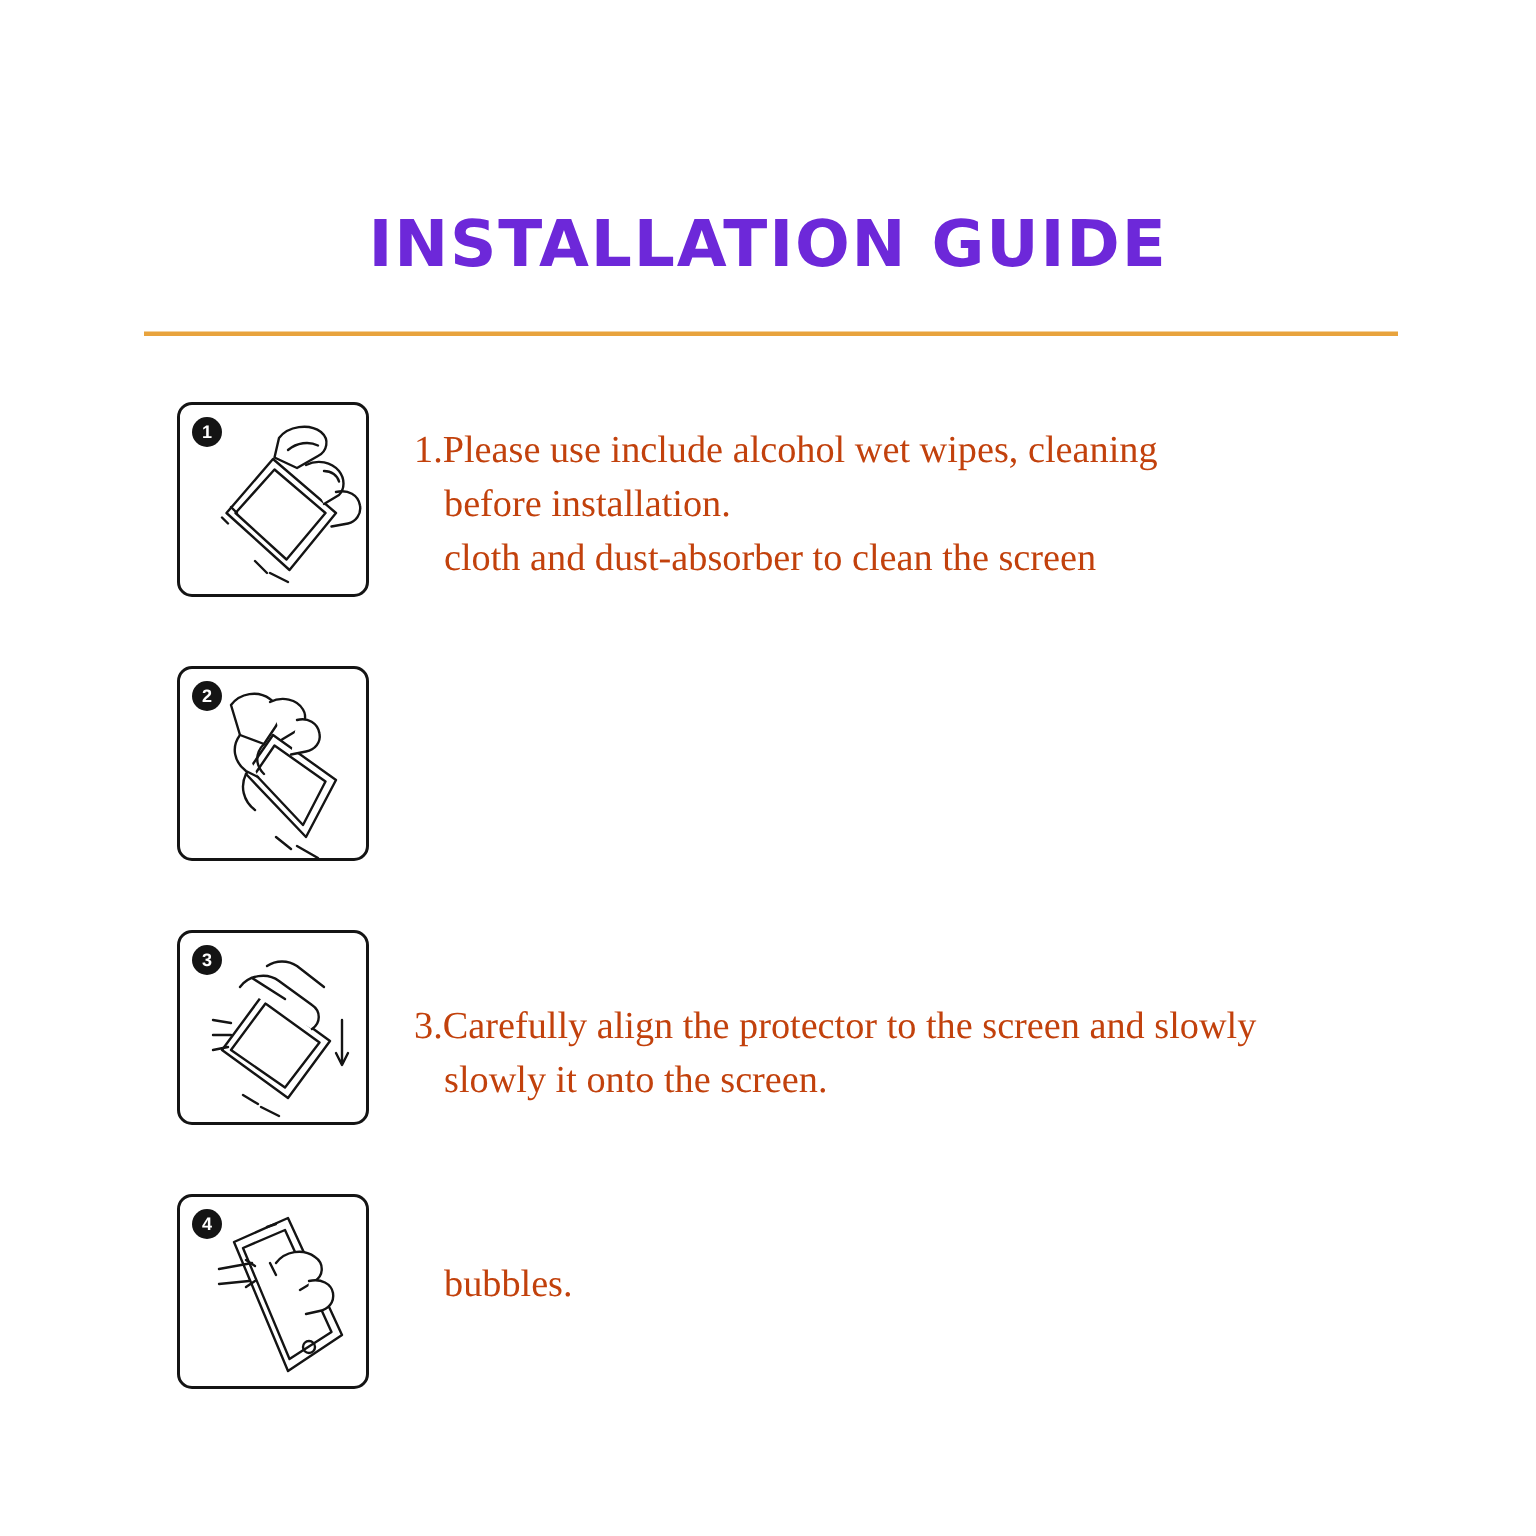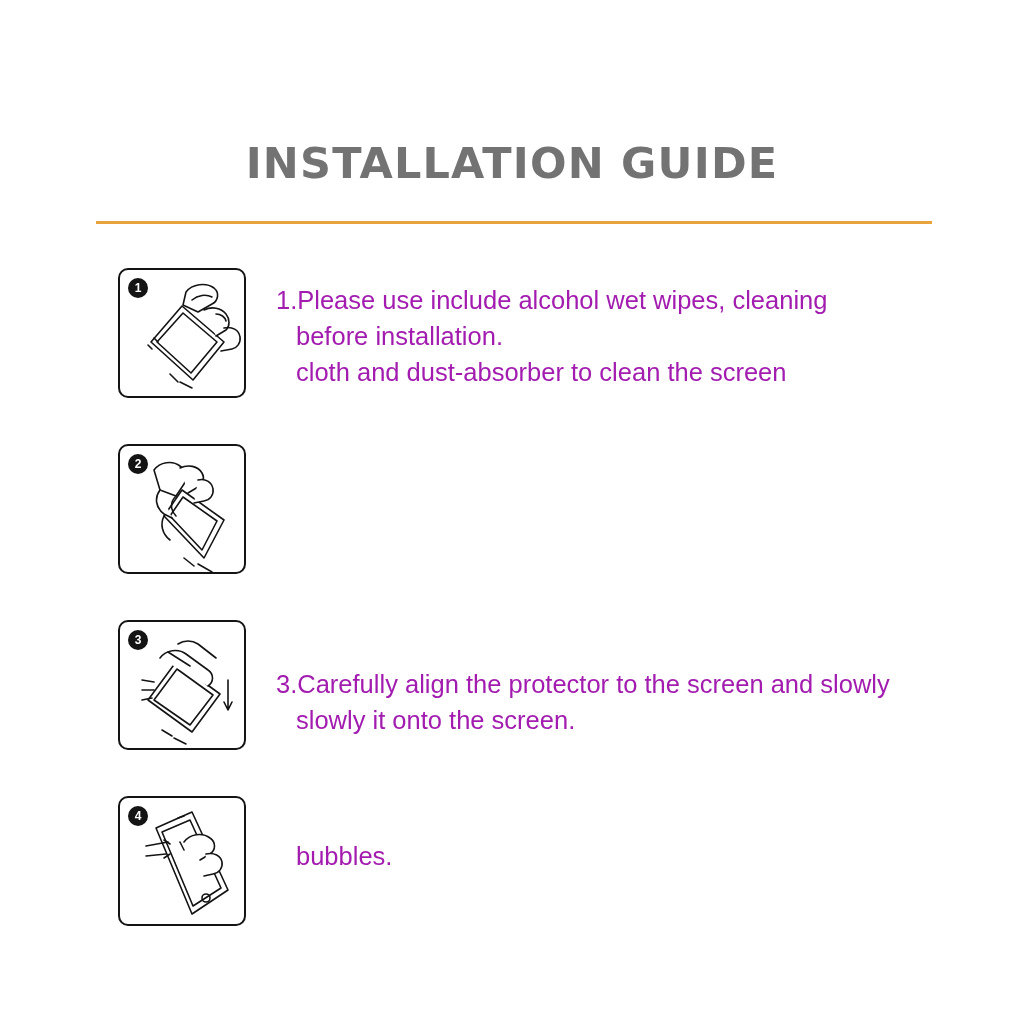--- a/index.html
+++ b/index.html
@@ -22,21 +22,21 @@
   }
   .title {
     position: absolute;
     left: 0;
     right: 0;
     top: 138px;
     text-align: center;
     font-size: 43px;
     font-weight: bold;
     letter-spacing: 1.2px;
-    color: #737373;
+    color: #6d28d9;
     font-family: "DejaVu Sans", sans-serif;
   }
   .rule {
     position: absolute;
     left: 96px;
     top: 221px;
     width: 836px;
     height: 3px;
     background: #e8a33d;
   }
@@ -84,22 +84,22 @@
   .thumb svg {
     position: absolute;
     left: 0;
     top: 0;
   }
   .text {
     margin-left: 30px;
     margin-right: 70px;
     font-size: 25.5px;
     line-height: 36px;
-    color: #a21caf;
-    font-family: Liberation Sans, sans-serif;
+    color: #c2410c;
+    font-family: Liberation Serif, serif;
     padding-top: 16px;
   }
   .step-1 .text { padding-top: 14px; }
   .step-2 .text { padding-top: 58px; }
   .step-3 .text { padding-top: 46px; }
   .step-4 .text { padding-top: 42px; }
   .text .ln { display: block; }
   .text .ind { padding-left: 20px; }
 </style>
 </head>

